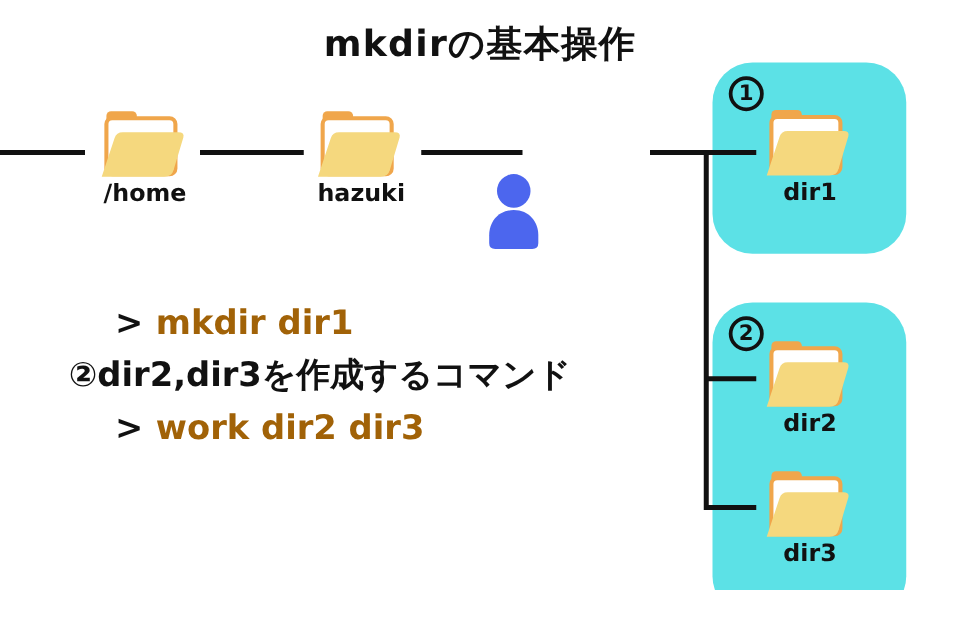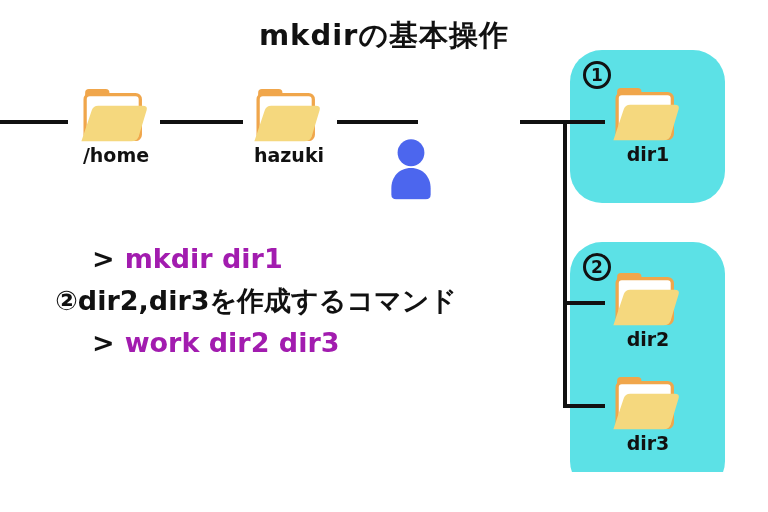--- a/index.html
+++ b/index.html
@@ -38,21 +38,21 @@
   .f-dir1   { left:608px; top:87px; }
   .f-dir2   { left:608px; top:272px;justify-content:flex-end; }
   .f-dir3   { left:608px; top:376px; }
   .person { position:absolute; left:388px; top:138px; width:46px; height:62px; z-index:3; }
   .commands {
     position:absolute; left:55px; top:238px; z-index:3;
     font-size:27px; font-weight:bold; line-height:42px; white-space:nowrap;
   }
   .cmd-line { padding-left:37px; }
   .cmd-line .prompt { color:#111; margin-right:10px; }
-  .cmd-line .cmd { color:#a21caf; }
+  .cmd-line .cmd { color:#a16207; }
   .defs-holder { position:absolute; width:0; height:0; overflow:hidden; }
 </style>
 </head>
 <body>
 
 <div class="canvas">
 
   <svg class="defs-holder" aria-hidden="true">
     <symbol id="folder-sym" viewBox="0 0 76 62">
       <rect x="5" y="1" width="26" height="13" rx="4" fill="#F0A64B"></rect>

